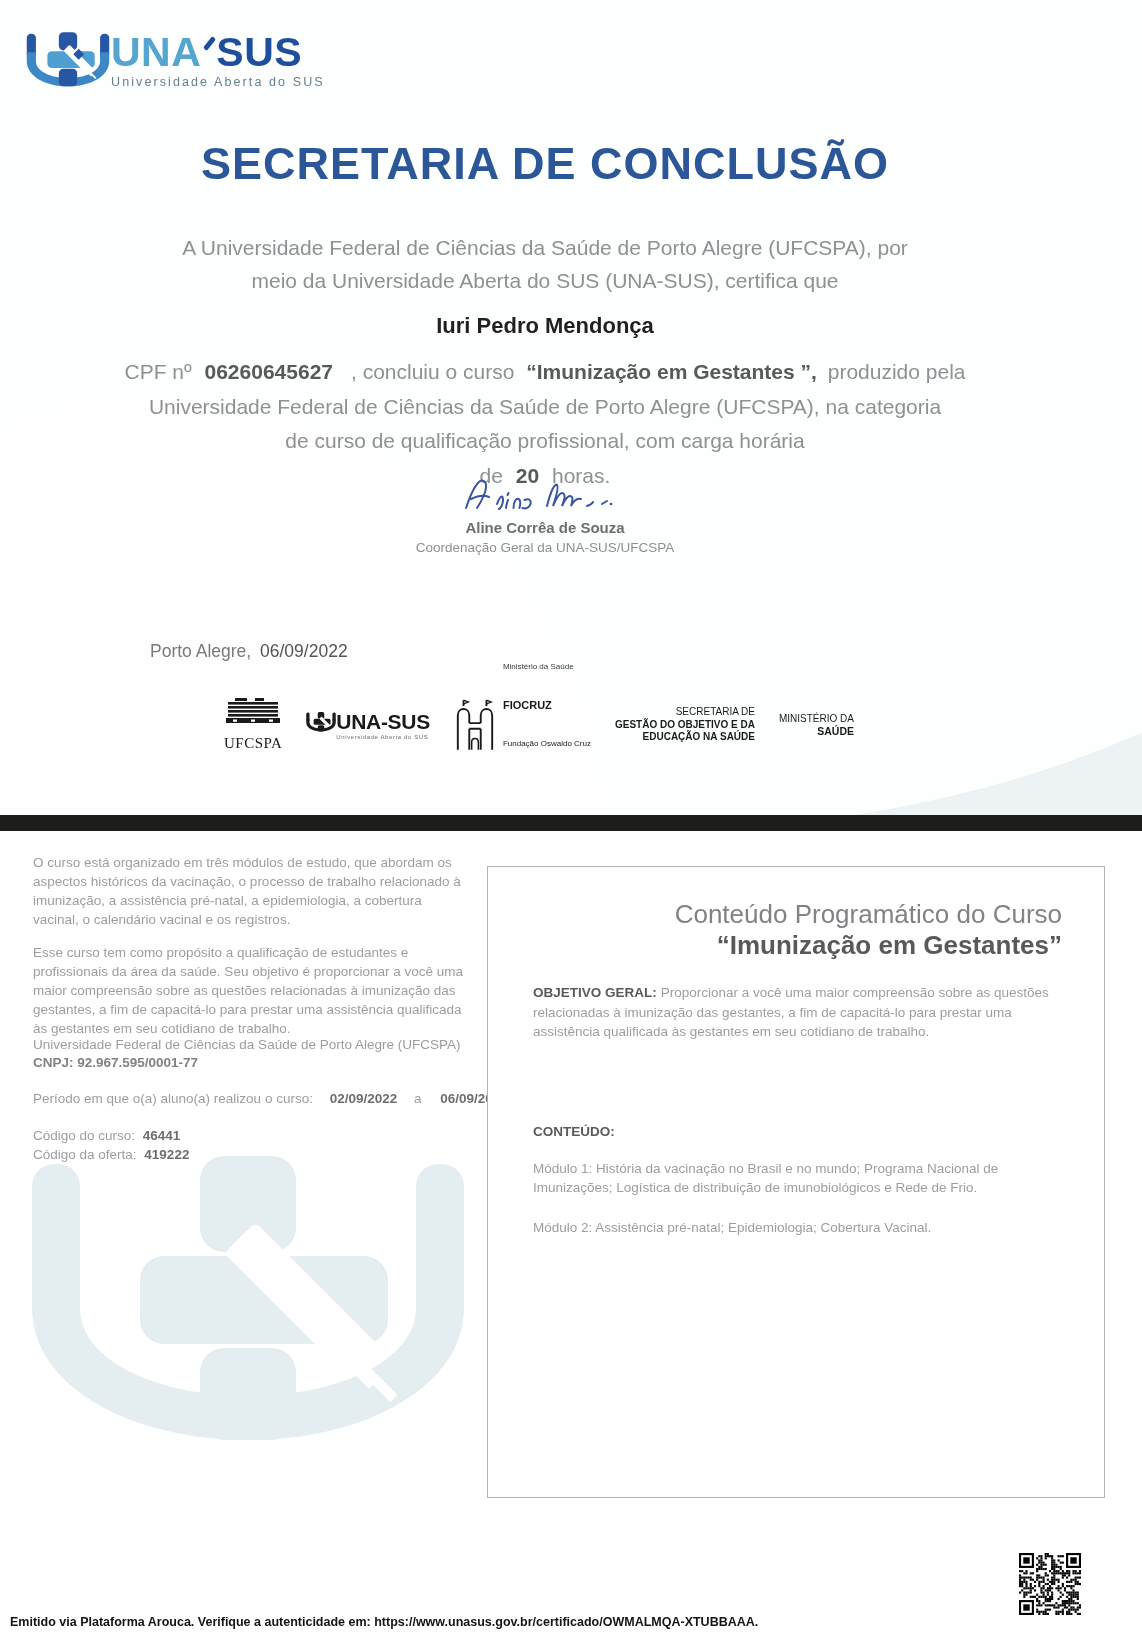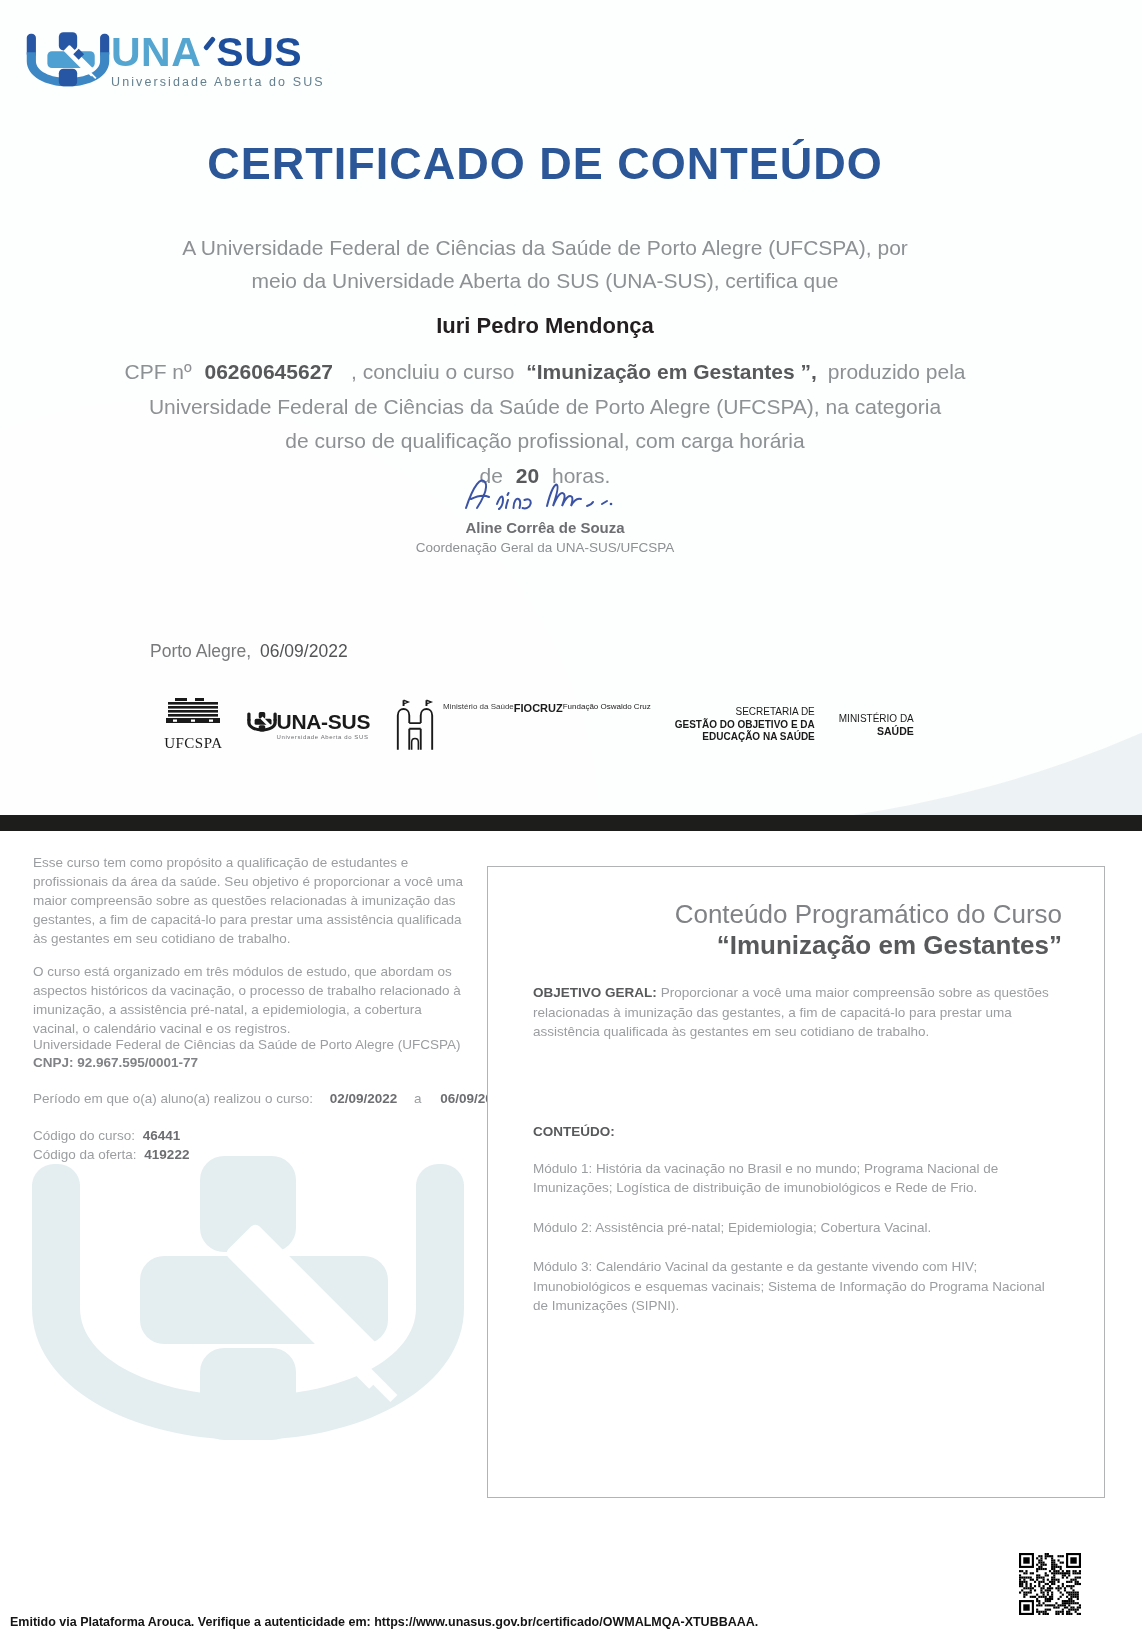--- a/index.html
+++ b/index.html
@@ -40,21 +40,21 @@
 
   
   .org-bar { position:absolute; top:698px; left:0; width:1142px; display:flex; justify-content:center; align-items:center; gap:24px; transform:translateX(-32px); }
   .org-item { color:#1a1a1a; }
   .org-ufcspa { text-align:center; }
   .org-ufcspa-label { font-family:"Liberation Serif", serif; font-size:15px; letter-spacing:0.5px; margin-top:3px; }
   .org-unasus { display:flex; align-items:flex-start; }
   .org-unasus-name { font-size:21px; font-weight:700; letter-spacing:-0.3px; line-height:22px; }
   .org-unasus-tagline { font-size:6px; color:#6d6e71; letter-spacing:0.6px; margin-top:1px; }
   .org-fiocruz { display:flex; align-items:center; gap:7px; }
-  .fiocruz-text { display:flex; justify-content:space-between; height:50px; padding:2px 0; }
+  .fiocruz-text { display:flex; flex-direction:column; justify-content:flex-end; height:50px; padding:2px 0;gap:28px; }
   .fiocruz-ministry { font-size:8px; color:#3a3a3a; }
   .fiocruz-name { font-size:11px; font-weight:700; }
   .fiocruz-foundation { font-size:8px; }
   .org-secretaria { text-align:right; font-size:10px; line-height:12.5px; }
   .org-secretaria .bold-line { font-weight:700; }
   .org-ministerio { text-align:right; font-size:10px; line-height:12.5px; }
   .org-ministerio .bold-line { font-weight:700; font-size:10.5px; }
 
   
   .black-bar { position:absolute; top:815px; left:0; width:1142px; height:16px; background:#1d1d1b; }
@@ -112,21 +112,21 @@
       <span class="brand-text">
         <span class="brand-name">
           <span class="brand-una">UNA</span>
           <span class="brand-tick"></span>
           <span class="brand-sus">SUS</span>
         </span>
         <div class="brand-tagline">Universidade Aberta do SUS</div>
       </span>
     </div>
 
-    <h1 class="cert-title">CERTIFICADO DE CONTEÚDO</h1>
+    <h1 class="cert-title">SECRETARIA DE CONCLUSÃO</h1>
 
     <div class="cert-intro">
       <div>A Universidade Federal de Ciências da Saúde de Porto Alegre (UFCSPA), por</div>
       <div>meio da Universidade Aberta do SUS (UNA-SUS), certifica que</div>
     </div>
 
     <div class="student-name">Iuri Pedro Mendonça</div>
 
     <div class="cert-body">
       <div>
@@ -236,22 +236,22 @@
       <path d="M2 55 v23 c0 39 49 66 108 66 c59 0 108 -27 108 -66 v-23 h-24 v23 c0 26 -38 44 -84 44 c-46 0 -84 -18 -84 -44 v-23 z"></path>
       <rect x="86" y="2" width="48" height="48" rx="12"></rect>
       <rect x="86" y="98" width="48" height="46" rx="12"></rect>
       <rect x="56" y="52" width="124" height="44" rx="12"></rect>
       <rect x="126" y="30" width="22" height="88" rx="3" fill="#ffffff" transform="rotate(-45 137 74)"></rect>
       <rect x="158" y="88" width="5" height="34" fill="#ffffff" transform="rotate(-45 160 105)"></rect>
       <rect x="170" y="98" width="5" height="30" fill="#ffffff" transform="rotate(-45 172 113)"></rect>
     </svg>
 
     <div class="about-col">
+      <p>O curso está organizado em três módulos de estudo, que abordam os aspectos históricos da vacinação, o processo de trabalho relacionado à imunização, a assistência pré-natal, a epidemiologia, a cobertura vacinal, o calendário vacinal e os registros.</p>
       <p>Esse curso tem como propósito a qualificação de estudantes e profissionais da área da saúde. Seu objetivo é proporcionar a você uma maior compreensão sobre as questões relacionadas à imunização das gestantes, a fim de capacitá-lo para prestar uma assistência qualificada às gestantes em seu cotidiano de trabalho.</p>
-      <p>O curso está organizado em três módulos de estudo, que abordam os aspectos históricos da vacinação, o processo de trabalho relacionado à imunização, a assistência pré-natal, a epidemiologia, a cobertura vacinal, o calendário vacinal e os registros.</p>
     </div>
 
     <div class="univ-block">
       <div>Universidade Federal de Ciências da Saúde de Porto Alegre (UFCSPA)</div>
       <div class="cnpj-line">CNPJ: 92.967.595/0001-77</div>
     </div>
 
     <div class="period-block">
       <span>Período em que o(a) aluno(a) realizou o curso:</span>
       <span class="period-date">02/09/2022</span>
@@ -274,21 +274,20 @@
       <div class="program-heading">
         <span>Conteúdo Programático do Curso</span>
         <span class="heading-course">“Imunização em Gestantes”</span>
       </div>
       <p class="objective-par">
         <span class="label-bold">OBJETIVO GERAL:</span><span>Proporcionar a você uma maior compreensão sobre as questões relacionadas à imunização das gestantes, a fim de capacitá-lo para prestar uma assistência qualificada às gestantes em seu cotidiano de trabalho.</span>
       </p>
       <div class="content-label">CONTEÚDO:</div>
       <p class="module-par">Módulo 1: História da vacinação no Brasil e no mundo; Programa Nacional de Imunizações; Logística de distribuição de imunobiológicos e Rede de Frio.</p>
       <p class="module-par">Módulo 2: Assistência pré-natal; Epidemiologia; Cobertura Vacinal.</p>
-      <p class="module-par">Módulo 3: Calendário Vacinal da gestante e da gestante vivendo com HIV; Imunobiológicos e esquemas vacinais; Sistema de Informação do Programa Nacional de Imunizações (SIPNI).</p>
     </div>
 
   </div>
 
   <div class="qr-code"><svg xmlns="http://www.w3.org/2000/svg" viewBox="0 0 29 29" width="62" height="62">
         <rect width="29" height="29" fill="#fff"></rect>
         <rect x="12" y="0" width="1" height="1" fill="#000"></rect>
         <rect x="13" y="0" width="1" height="1" fill="#000"></rect>
         <rect x="9" y="1" width="1" height="1" fill="#000"></rect>
         <rect x="10" y="1" width="1" height="1" fill="#000"></rect>

